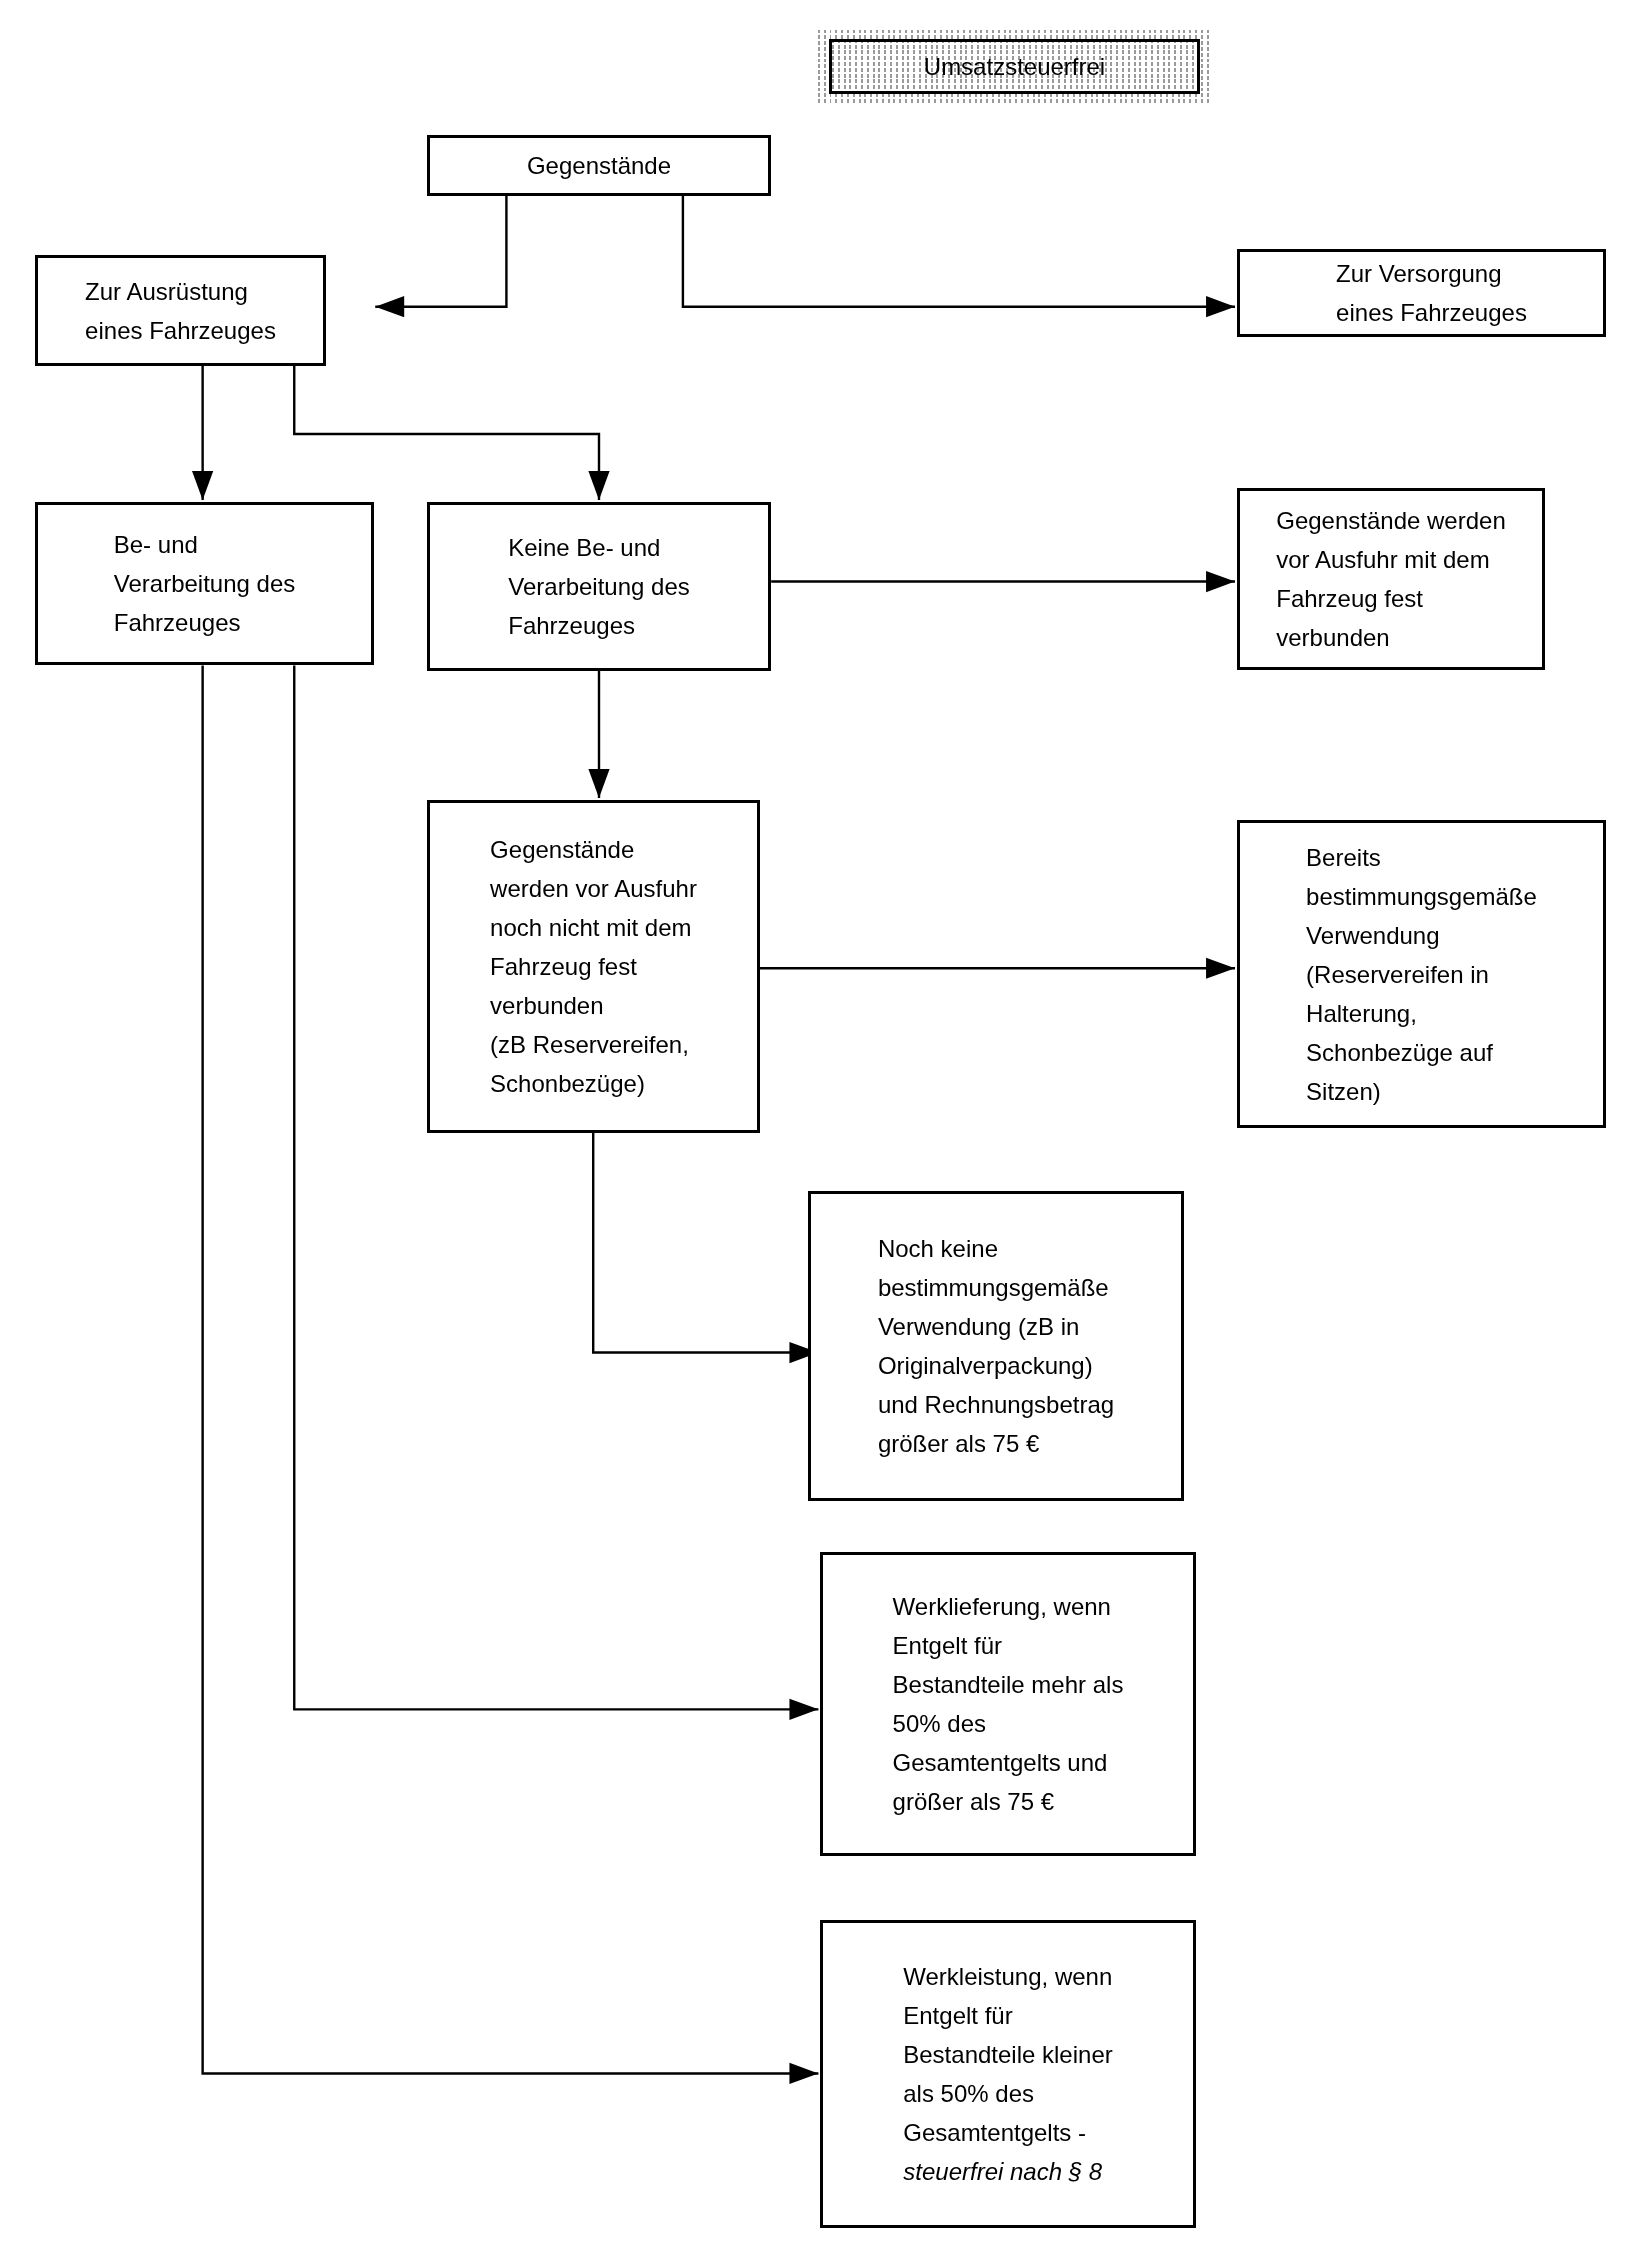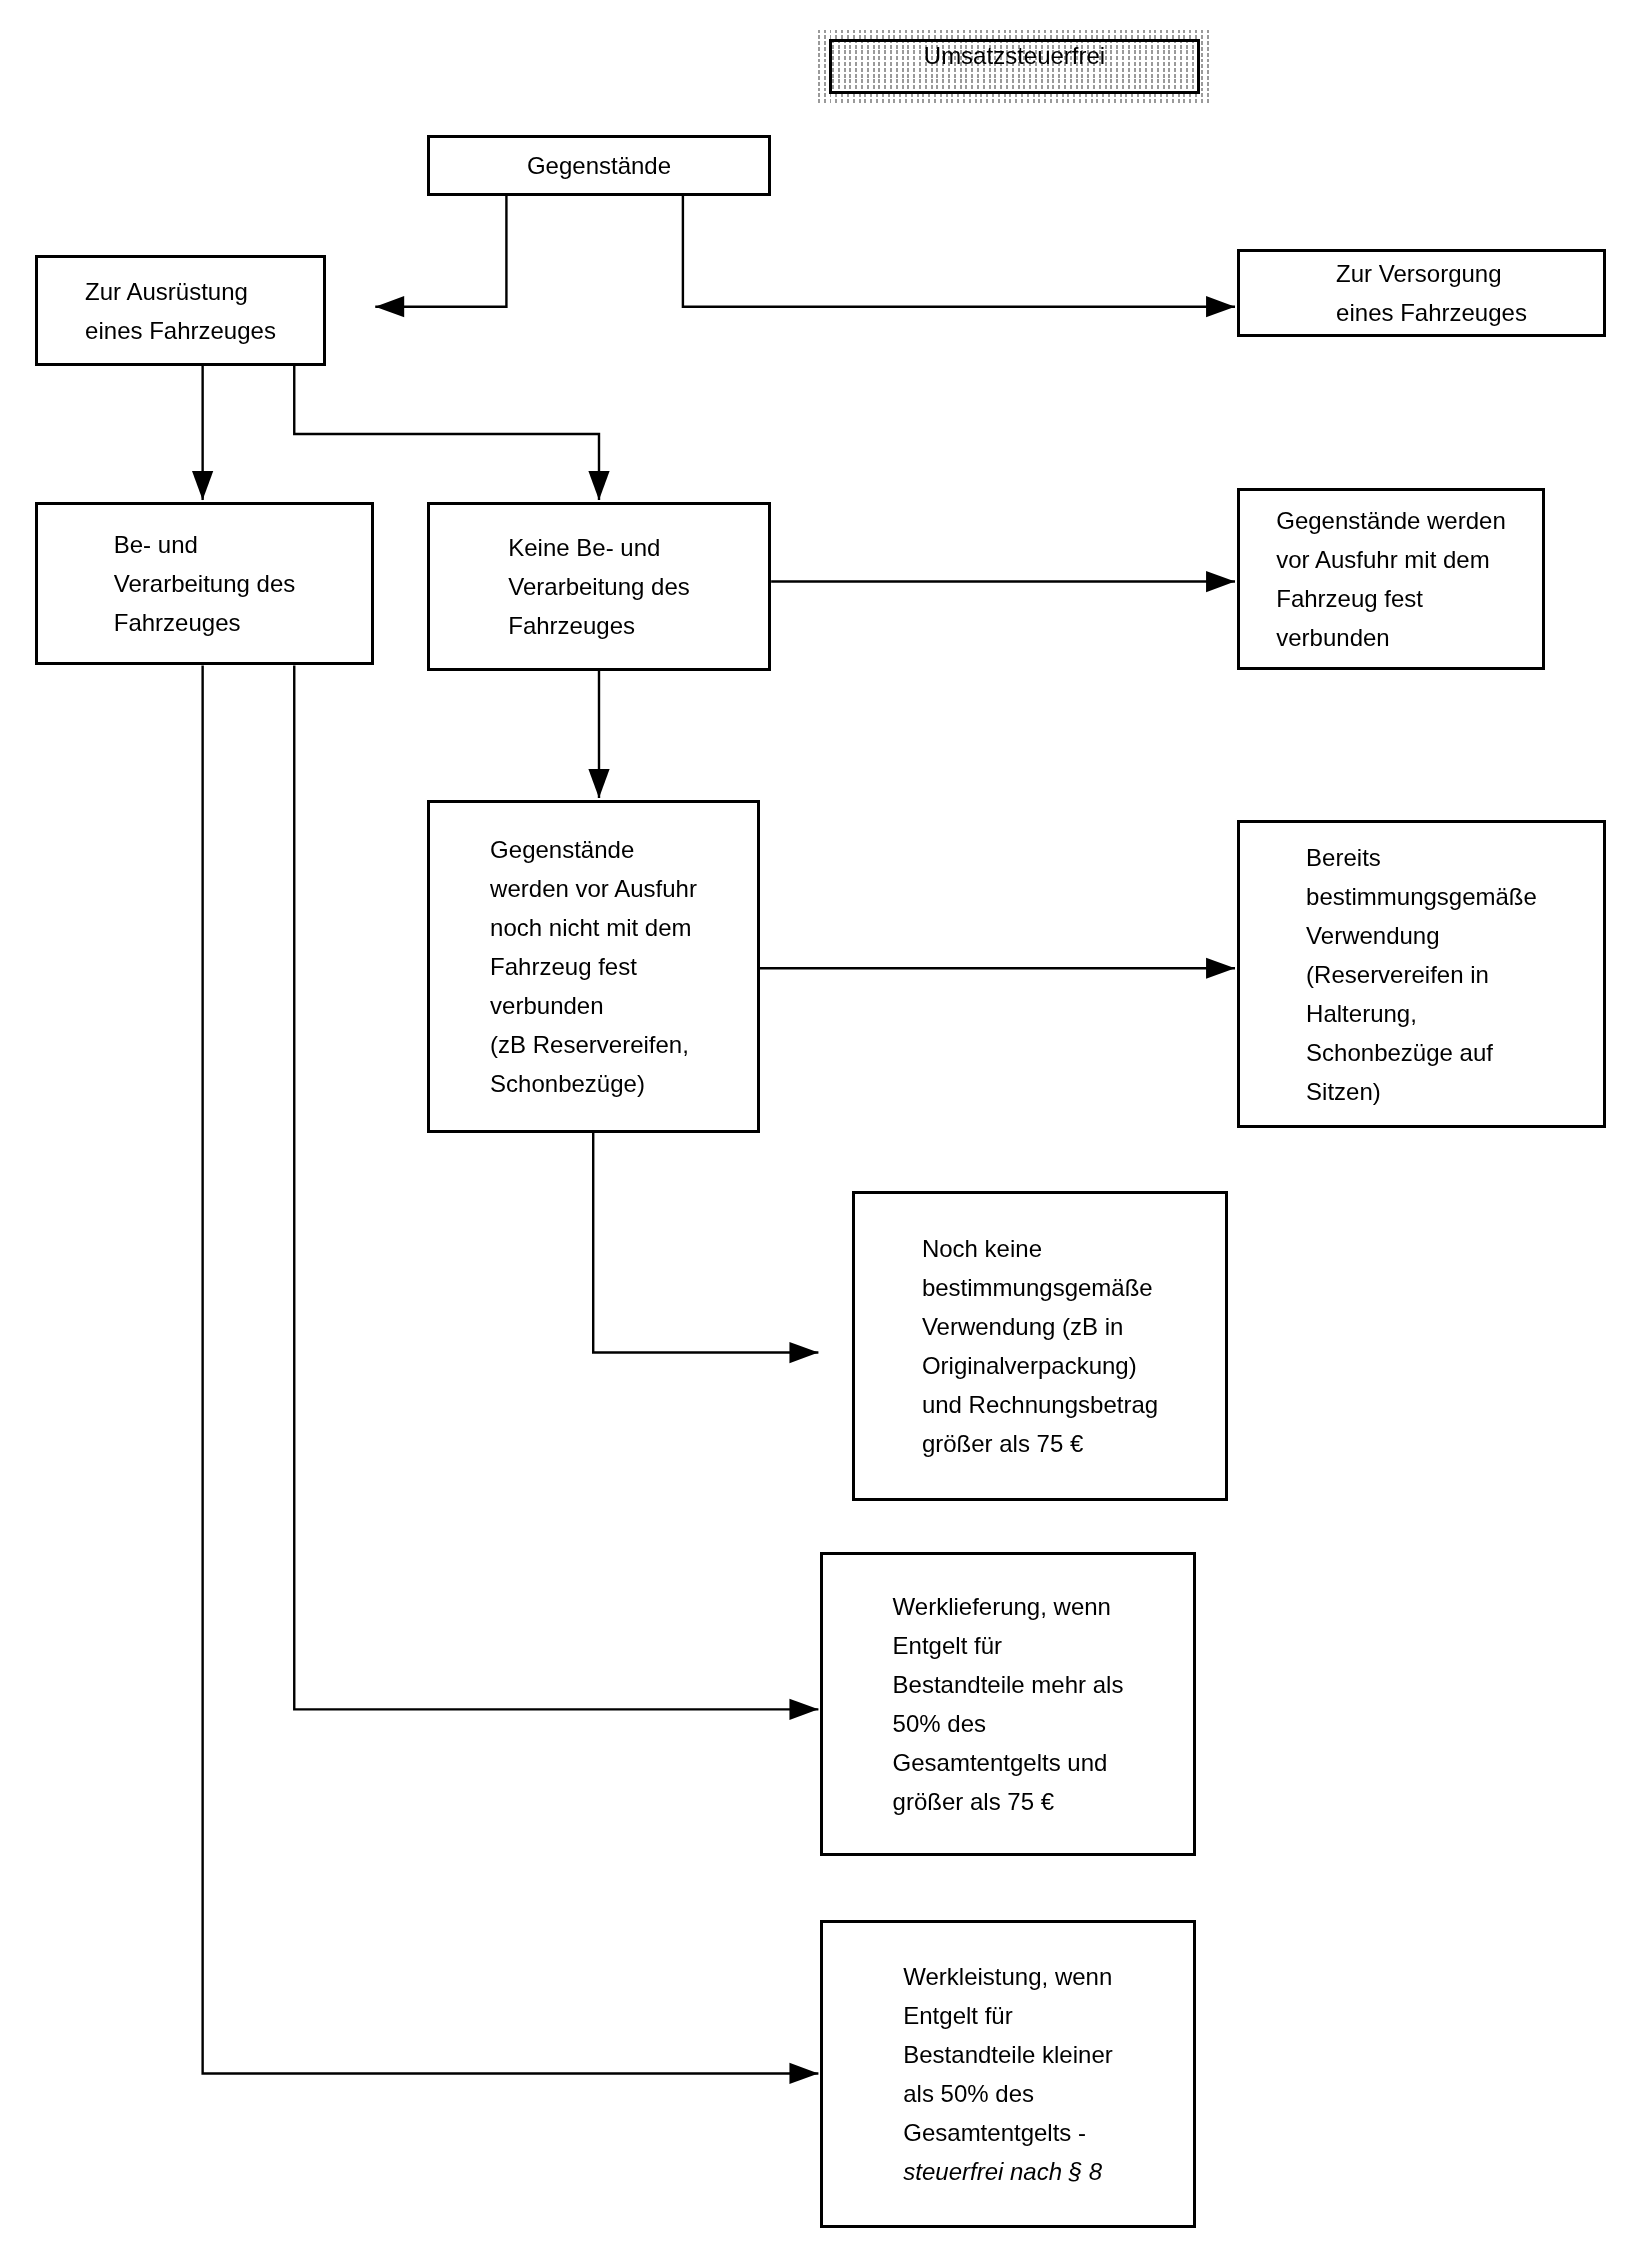--- a/index.html
+++ b/index.html
@@ -60,21 +60,21 @@
   .legend-wrap {
     position: absolute;
     z-index: 2;
     padding: 11px;
   }
   .legend-box {
     box-sizing: border-box;
     border: 3.4px solid #000000;
     height: 55px;
     display: flex;
-    align-items: flex-start;
+    align-items: center;
     justify-content: center;
     text-align: center;
     font-size: 24px;
   }
 </style>
 </head>
 <body>
 
 <div class="canvas">
 
@@ -149,21 +149,21 @@
   <div class="node" style="left:1237px; top:820px; width:369px; height:308px;">
     <span class="box-text">Bereits
 bestimmungsgemäße
 Verwendung
 (Reservereifen in
 Halterung,
 Schonbezüge auf
 Sitzen)</span>
   </div>
 
-  <div class="node" style="left:852px; top:1191px; width:376px; height:310px;">
+  <div class="node" style="left:808px; top:1191px; width:376px; height:310px;">
     <span class="box-text">Noch keine
 bestimmungsgemäße
 Verwendung (zB in
 Originalverpackung)
 und Rechnungsbetrag
 größer als 75 €</span>
   </div>
 
   <div class="node" style="left:820px; top:1552px; width:376px; height:304px;">
     <span class="box-text">Werklieferung, wenn

